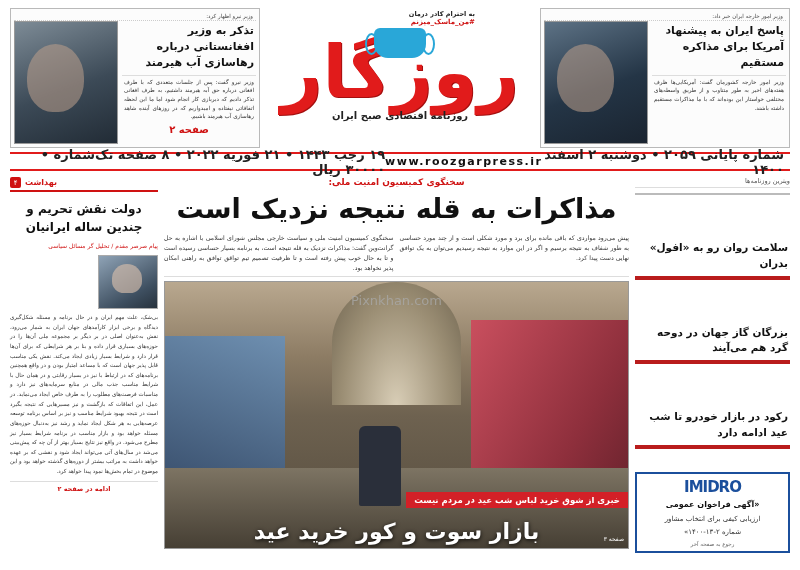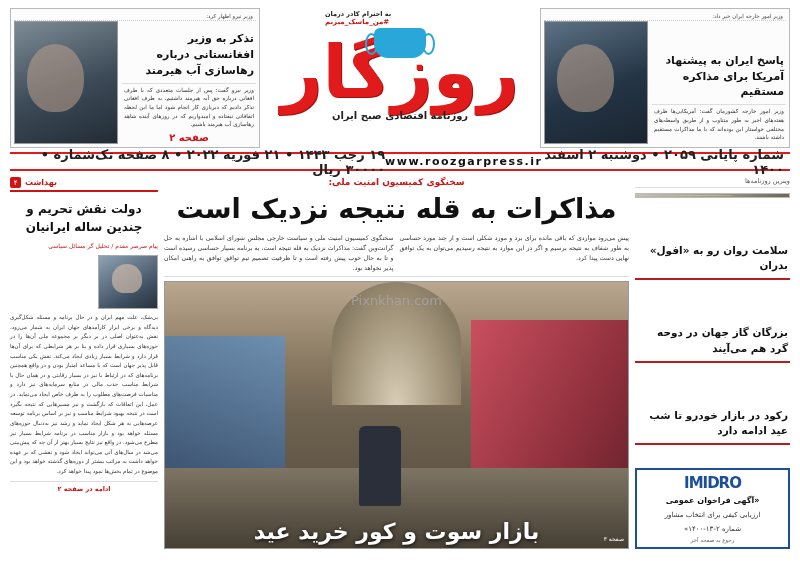--- a/index.html
+++ b/index.html
@@ -39,21 +39,21 @@
   .mh-photo {
     width: 104px; background: #8aa0b4; border: 1px solid #999;
     position: relative; overflow: hidden;
   }
   .mh-photo.p1 { background: linear-gradient(160deg,#5d7285 0%,#243546 55%,#1a2430 100%); }
   .mh-photo.p2 { background: linear-gradient(160deg,#7d8b96 0%,#3c4a57 55%,#222c36 100%); }
   .mh-photo::after {
     content:""; position:absolute; left:12%; top:18%; width:56%; height:56%;
     border-radius:50% 50% 45% 45%; background: rgba(190,160,140,0.55);
   }
-  .mh-text { flex: 1; display: flex; flex-direction: column; justify-content: flex-end; }
+  .mh-text { flex: 1; display: flex; flex-direction: column; }
   .mh-title {
     font-size: 11px; font-weight: bold; color: #111; text-align: right;
     line-height: 1.45; padding: 2px 2px 4px 2px;
   }
   .mh-lede {
     font-size: 5.6px; color: #333; text-align: justify; line-height: 1.55;
     padding: 2px; border-top: 1px solid #ddd;
   }
   .mh-tagline {
     font-size: 5.5px; color: #444; text-align: right; padding: 1px 3px;
@@ -69,21 +69,21 @@
     font-size: 72px; font-weight: bold; color: #e11b1b;
     letter-spacing: -2px; line-height: 1;
     font-family: "DejaVu Sans", sans-serif;
     text-shadow: 1px 1px 0 #a40f0f;
   }
   .logo-sub {
     font-size: 10px; color: #222; margin-top: 2px; font-weight: bold;
   }
   .mask-badge {
     position: absolute; top: 2px; left: 50%; transform: translateX(-50%);
-    text-align: left; width: 150px;
+    text-align: right; width: 150px;
   }
   .mask-badge .mb-t { font-size: 6.5px; color: #222; font-weight: bold; }
   .mask-badge .mb-t2 { font-size: 7px; color: #cf1212; font-weight: bold; }
   .mask-shape {
     width: 52px; height: 30px; margin: 2px auto 0;
     background: #29a7d8; border-radius: 6px 6px 14px 14px;
     position: relative;
   }
   .mask-shape::before, .mask-shape::after {
     content:""; position:absolute; top:5px; width:9px; height:18px;
@@ -116,21 +116,21 @@
   }
   .sb-photo {
     width: 100%; height: 72px; border:1px solid #bbb;
     background: linear-gradient(150deg,#c9c1b4 0%,#9a8f80 60%,#6e6256 100%);
     position: relative; overflow:hidden;
   }
   .sb-photo::after{
     content:""; position:absolute; left:20%; top:22%; width:44%; height:60%;
     background: rgba(220,195,175,.6); border-radius: 45% 45% 30% 30%;
   }
-  .sb-item { border-bottom: 2px solid #b91c1c; padding: 4px 2px; margin-top: 36px; }
+  .sb-item { border-bottom: 4px solid #b91c1c; padding: 4px 2px; margin-top: 36px; }
   .sb-title {
     font-size: 10.5px; font-weight: bold; color: #111; text-align: right;
     line-height: 1.5;
   }
   .ad-box {
     border: 2px solid #1b4f9c; padding: 4px; margin-top: 18px;
     display:flex; flex-direction:column; align-items:center; gap:3px;
   }
   .ad-logo { font-size: 15px; font-weight: bold; color:#1b4f9c; letter-spacing:-1px; }
   .ad-line { font-size: 8px; color:#111; font-weight:bold; text-align:center; line-height:1.5;}
@@ -309,20 +309,21 @@
         <p>سخنگوی کمیسیون امنیت ملی و سیاست خارجی مجلس شورای اسلامی با اشاره به حل گرانت‌وین گفت: مذاکرات نزدیک به قله نتیجه است، به برنامه بسیار حساسی رسیده است و تا به حال خوب پیش رفته است و تا ظرفیت تصمیم تیم تواقق توافق به راهنی امکان پذیر نخواهد بود.</p>
       </div>
       <div class="main-photo">
         <div class="mp-sky"></div>
         <div class="mp-arch"></div>
         <div class="mp-stallL"></div>
         <div class="mp-stallR"></div>
         <div class="mp-floor"></div>
         <div class="mp-person"></div>
         <div class="watermark">Pixnkhan.com</div>
+        <div class="mp-caption">خبری از شوق خرید لباس شب عید در مردم نیست</div>
         <div class="mp-bigtitle">بازار سوت و کور خرید عید</div>
         <div class="mp-pagenum">صفحه ۳</div>
       </div>
     </div>
 
     <div class="col-left">
       <div class="lc-head">
         <span class="t">بهداشت</span>
         <span class="n">۴</span>
       </div>

